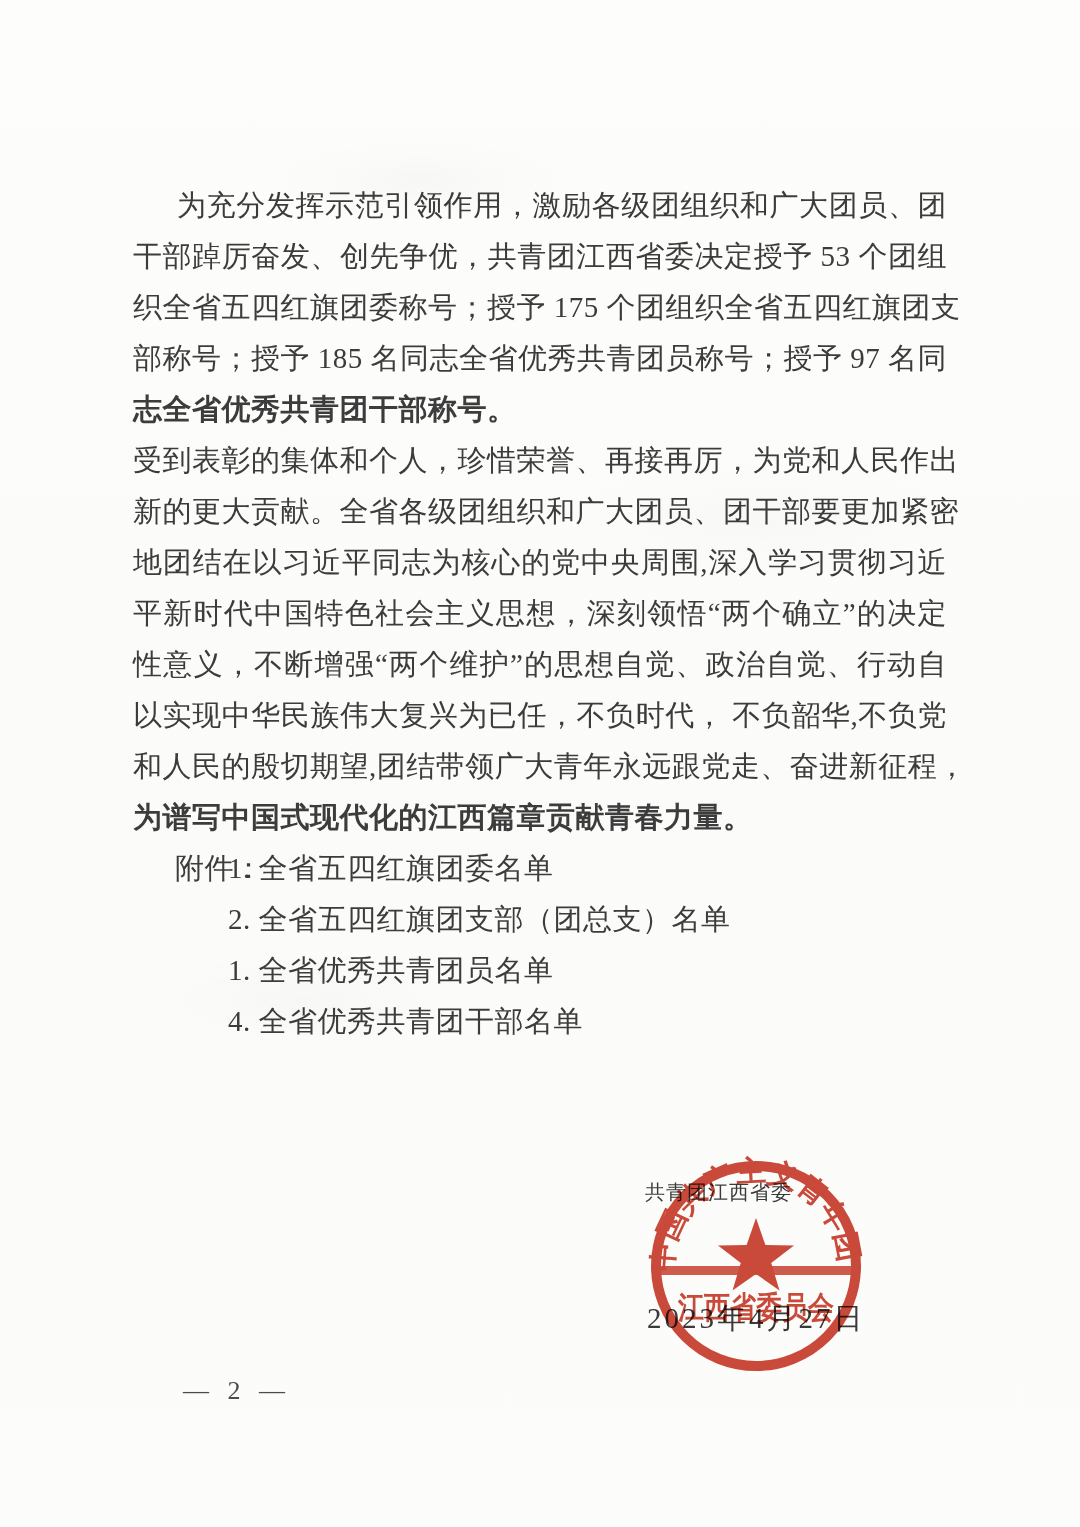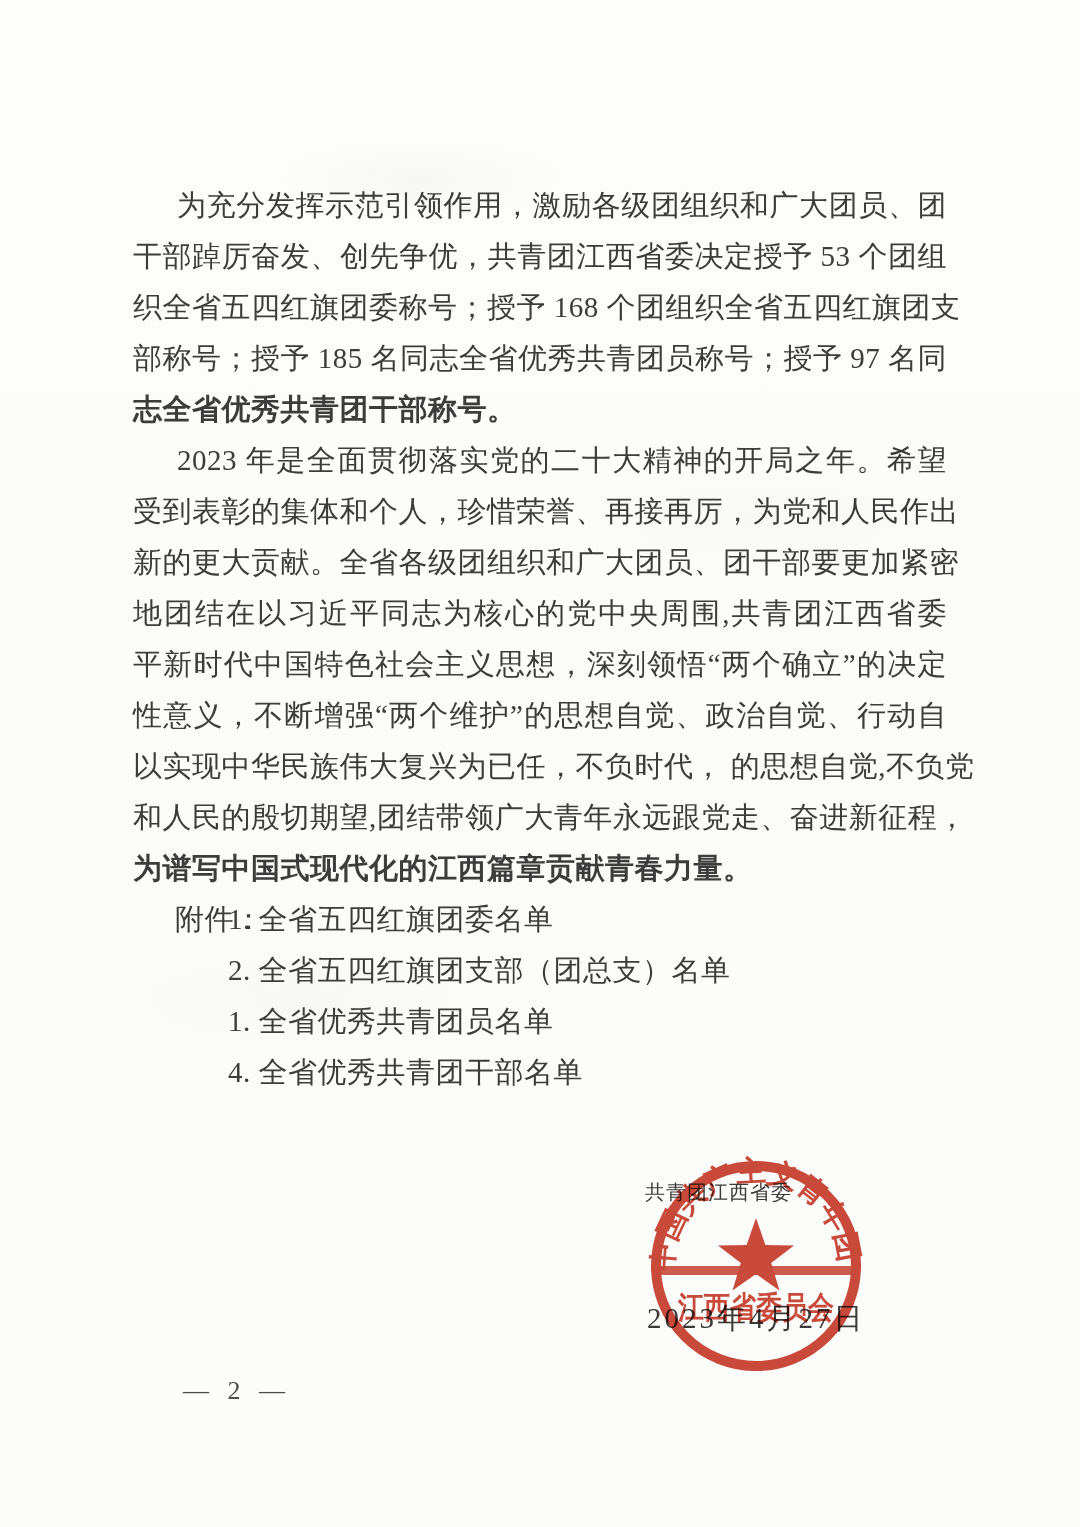--- a/index.html
+++ b/index.html
@@ -71,32 +71,31 @@
 <body>
 
 <div class="page">
   <div class="texture"></div>
 
   <div class="doc-flow">
     <div id="paras">
         <div>
           <div class="line first">为充分发挥示范引领作用，激励各级团组织和广大团员、团</div>
           <div class="line">干部踔厉奋发、创先争优，共青团江西省委决定授予 53 个团组</div>
-          <div class="line">织全省五四红旗团委称号；授予 168 个团组织全省五四红旗团支</div>
+          <div class="line">织全省五四红旗团委称号；授予 175 个团组织全省五四红旗团支</div>
           <div class="line">部称号；授予 185 名同志全省优秀共青团员称号；授予 97 名同</div>
           <div class="line plast">志全省优秀共青团干部称号。</div>
         </div>
         <div>
-          <div class="line first">2023 年是全面贯彻落实党的二十大精神的开局之年。希望</div>
           <div class="line">受到表彰的集体和个人，珍惜荣誉、再接再厉，为党和人民作出</div>
           <div class="line">新的更大贡献。全省各级团组织和广大团员、团干部要更加紧密</div>
-          <div class="line">地团结在以习近平同志为核心的党中央周围,共青团江西省委</div>
+          <div class="line">地团结在以习近平同志为核心的党中央周围,深入学习贯彻习近</div>
           <div class="line">平新时代中国特色社会主义思想，深刻领悟“两个确立”的决定</div>
           <div class="line">性意义，不断增强“两个维护”的思想自觉、政治自觉、行动自</div>
-          <div class="line">以实现中华民族伟大复兴为已任，不负时代， 的思想自觉,不负党</div>
+          <div class="line">以实现中华民族伟大复兴为已任，不负时代， 不负韶华,不负党</div>
           <div class="line">和人民的殷切期望,团结带领广大青年永远跟党走、奋进新征程，</div>
           <div class="line plast">为谱写中国式现代化的江西篇章贡献青春力量。</div>
         </div>
       </div>
     <div id="atts">
         <div class="line att-line"><span class="att-label">附件：</span>1.  全省五四红旗团委名单</div>
         <div class="line att-line">2.  全省五四红旗团支部（团总支）名单</div>
         <div class="line att-line">1.  全省优秀共青团员名单</div>
         <div class="line att-line">4.  全省优秀共青团干部名单</div>
       </div>

